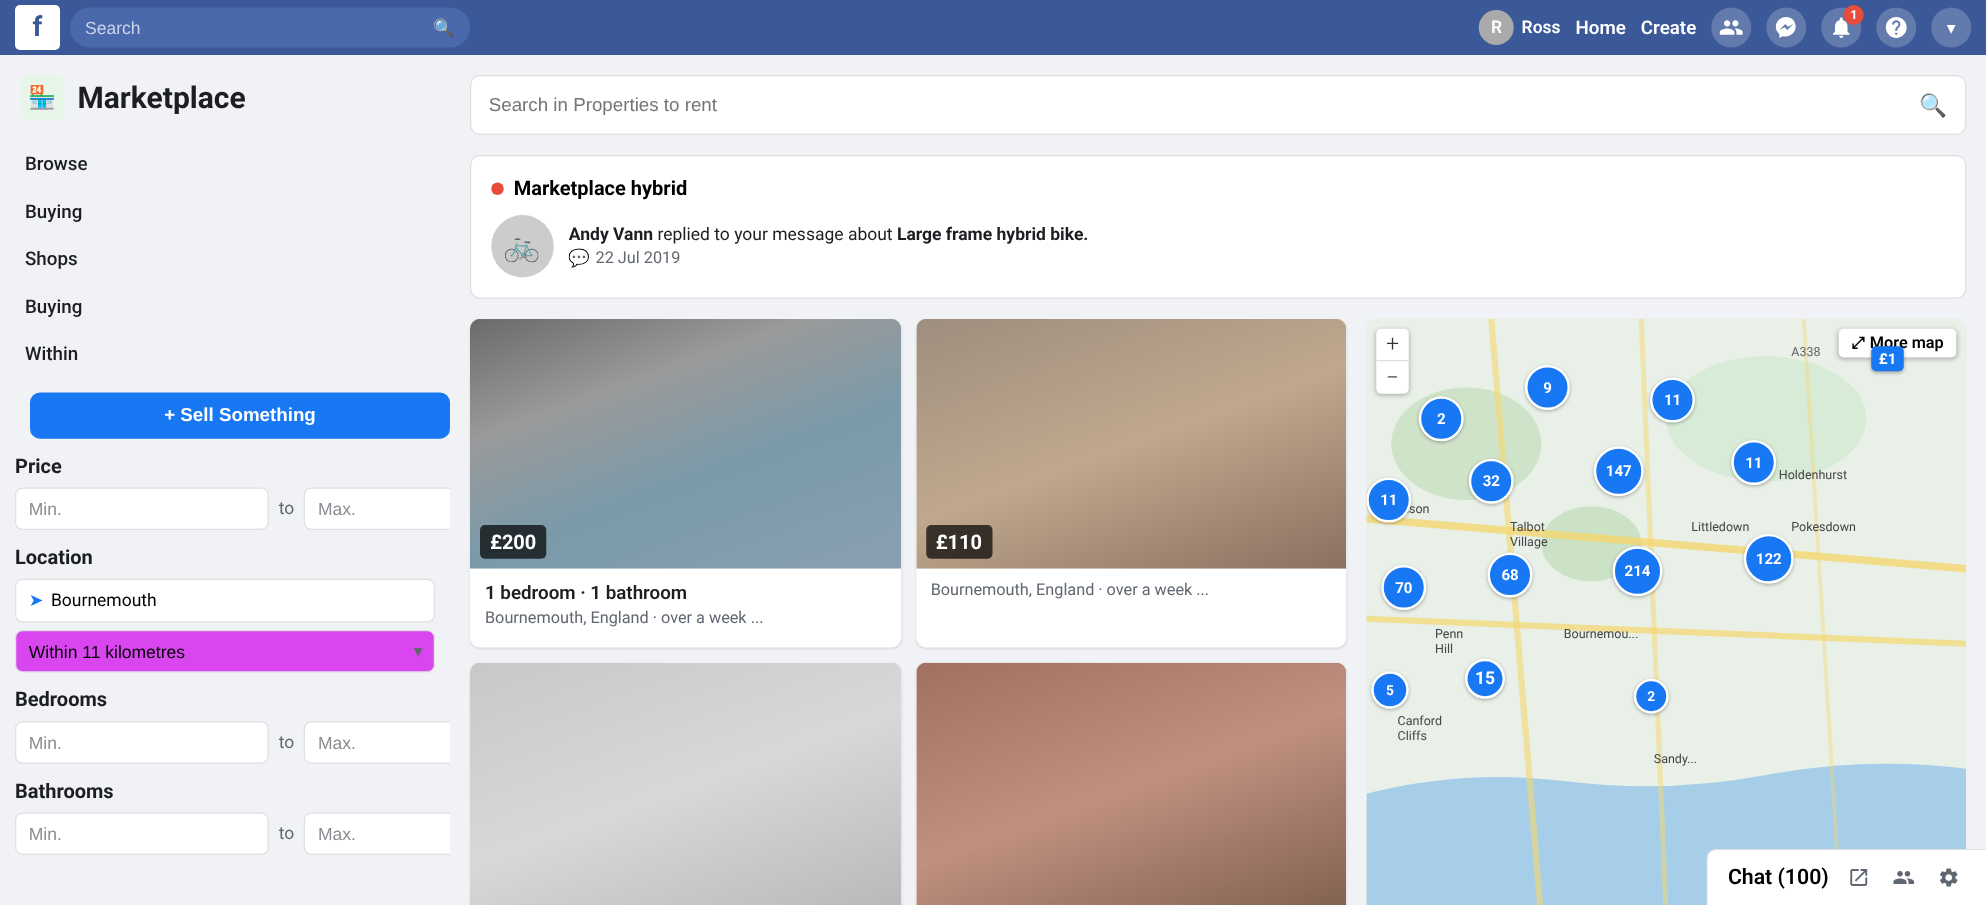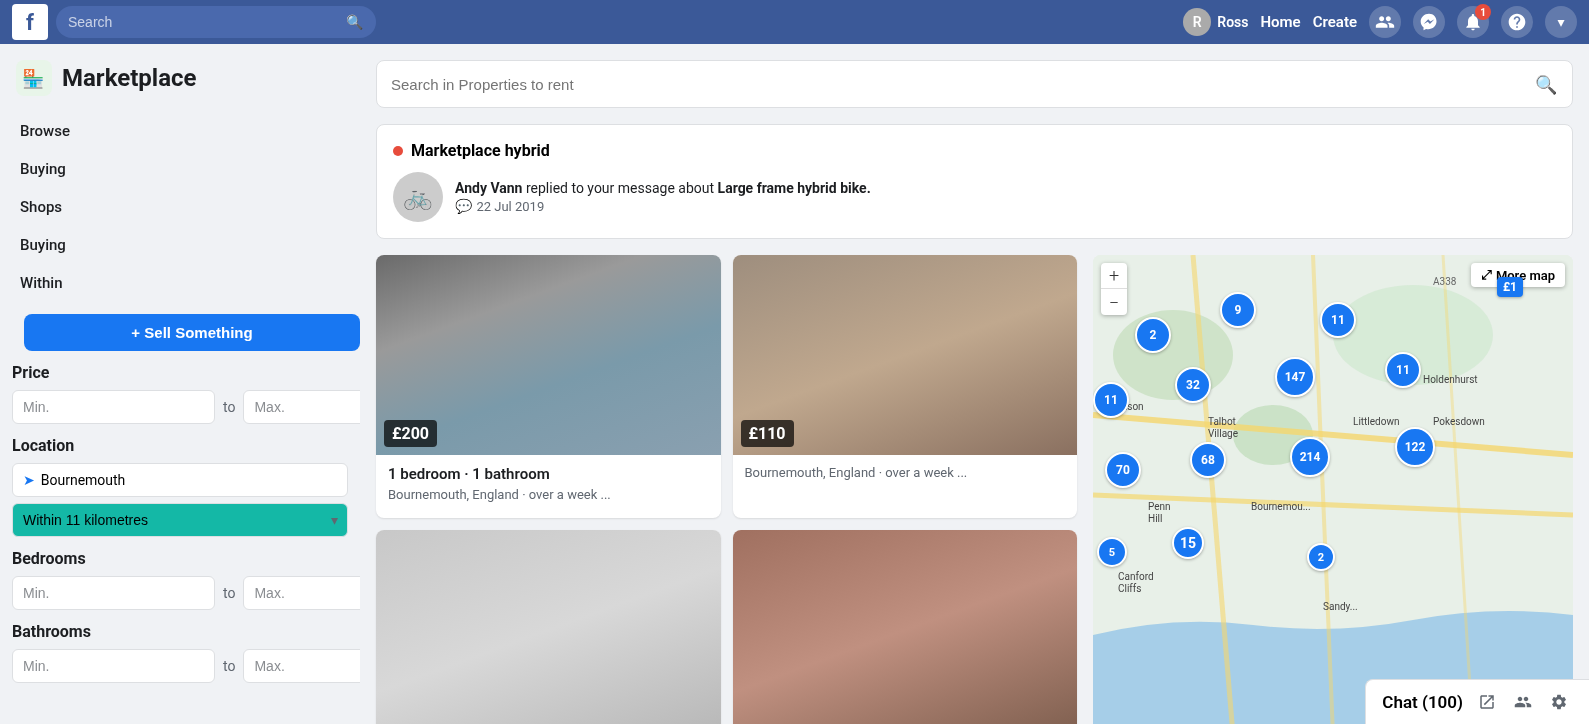--- a/index.html
+++ b/index.html
@@ -159,21 +159,21 @@
       background: white;
       margin-bottom: 6px;
       display: flex; align-items: center; gap: 6px;
     }
     .km-select {
       width: 100%;
       border: 1px solid #dddfe2;
       border-radius: 6px;
       padding: 8px 10px;
       font-size: 14px;
-      background: #14b8a6;
+      background: #d946ef;
       outline: none;
       appearance: none;
       -webkit-appearance: none;
       cursor: pointer;
       position: relative;
     }
     .km-select-wrap {
       position: relative;
     }
     .km-select-wrap::after {

